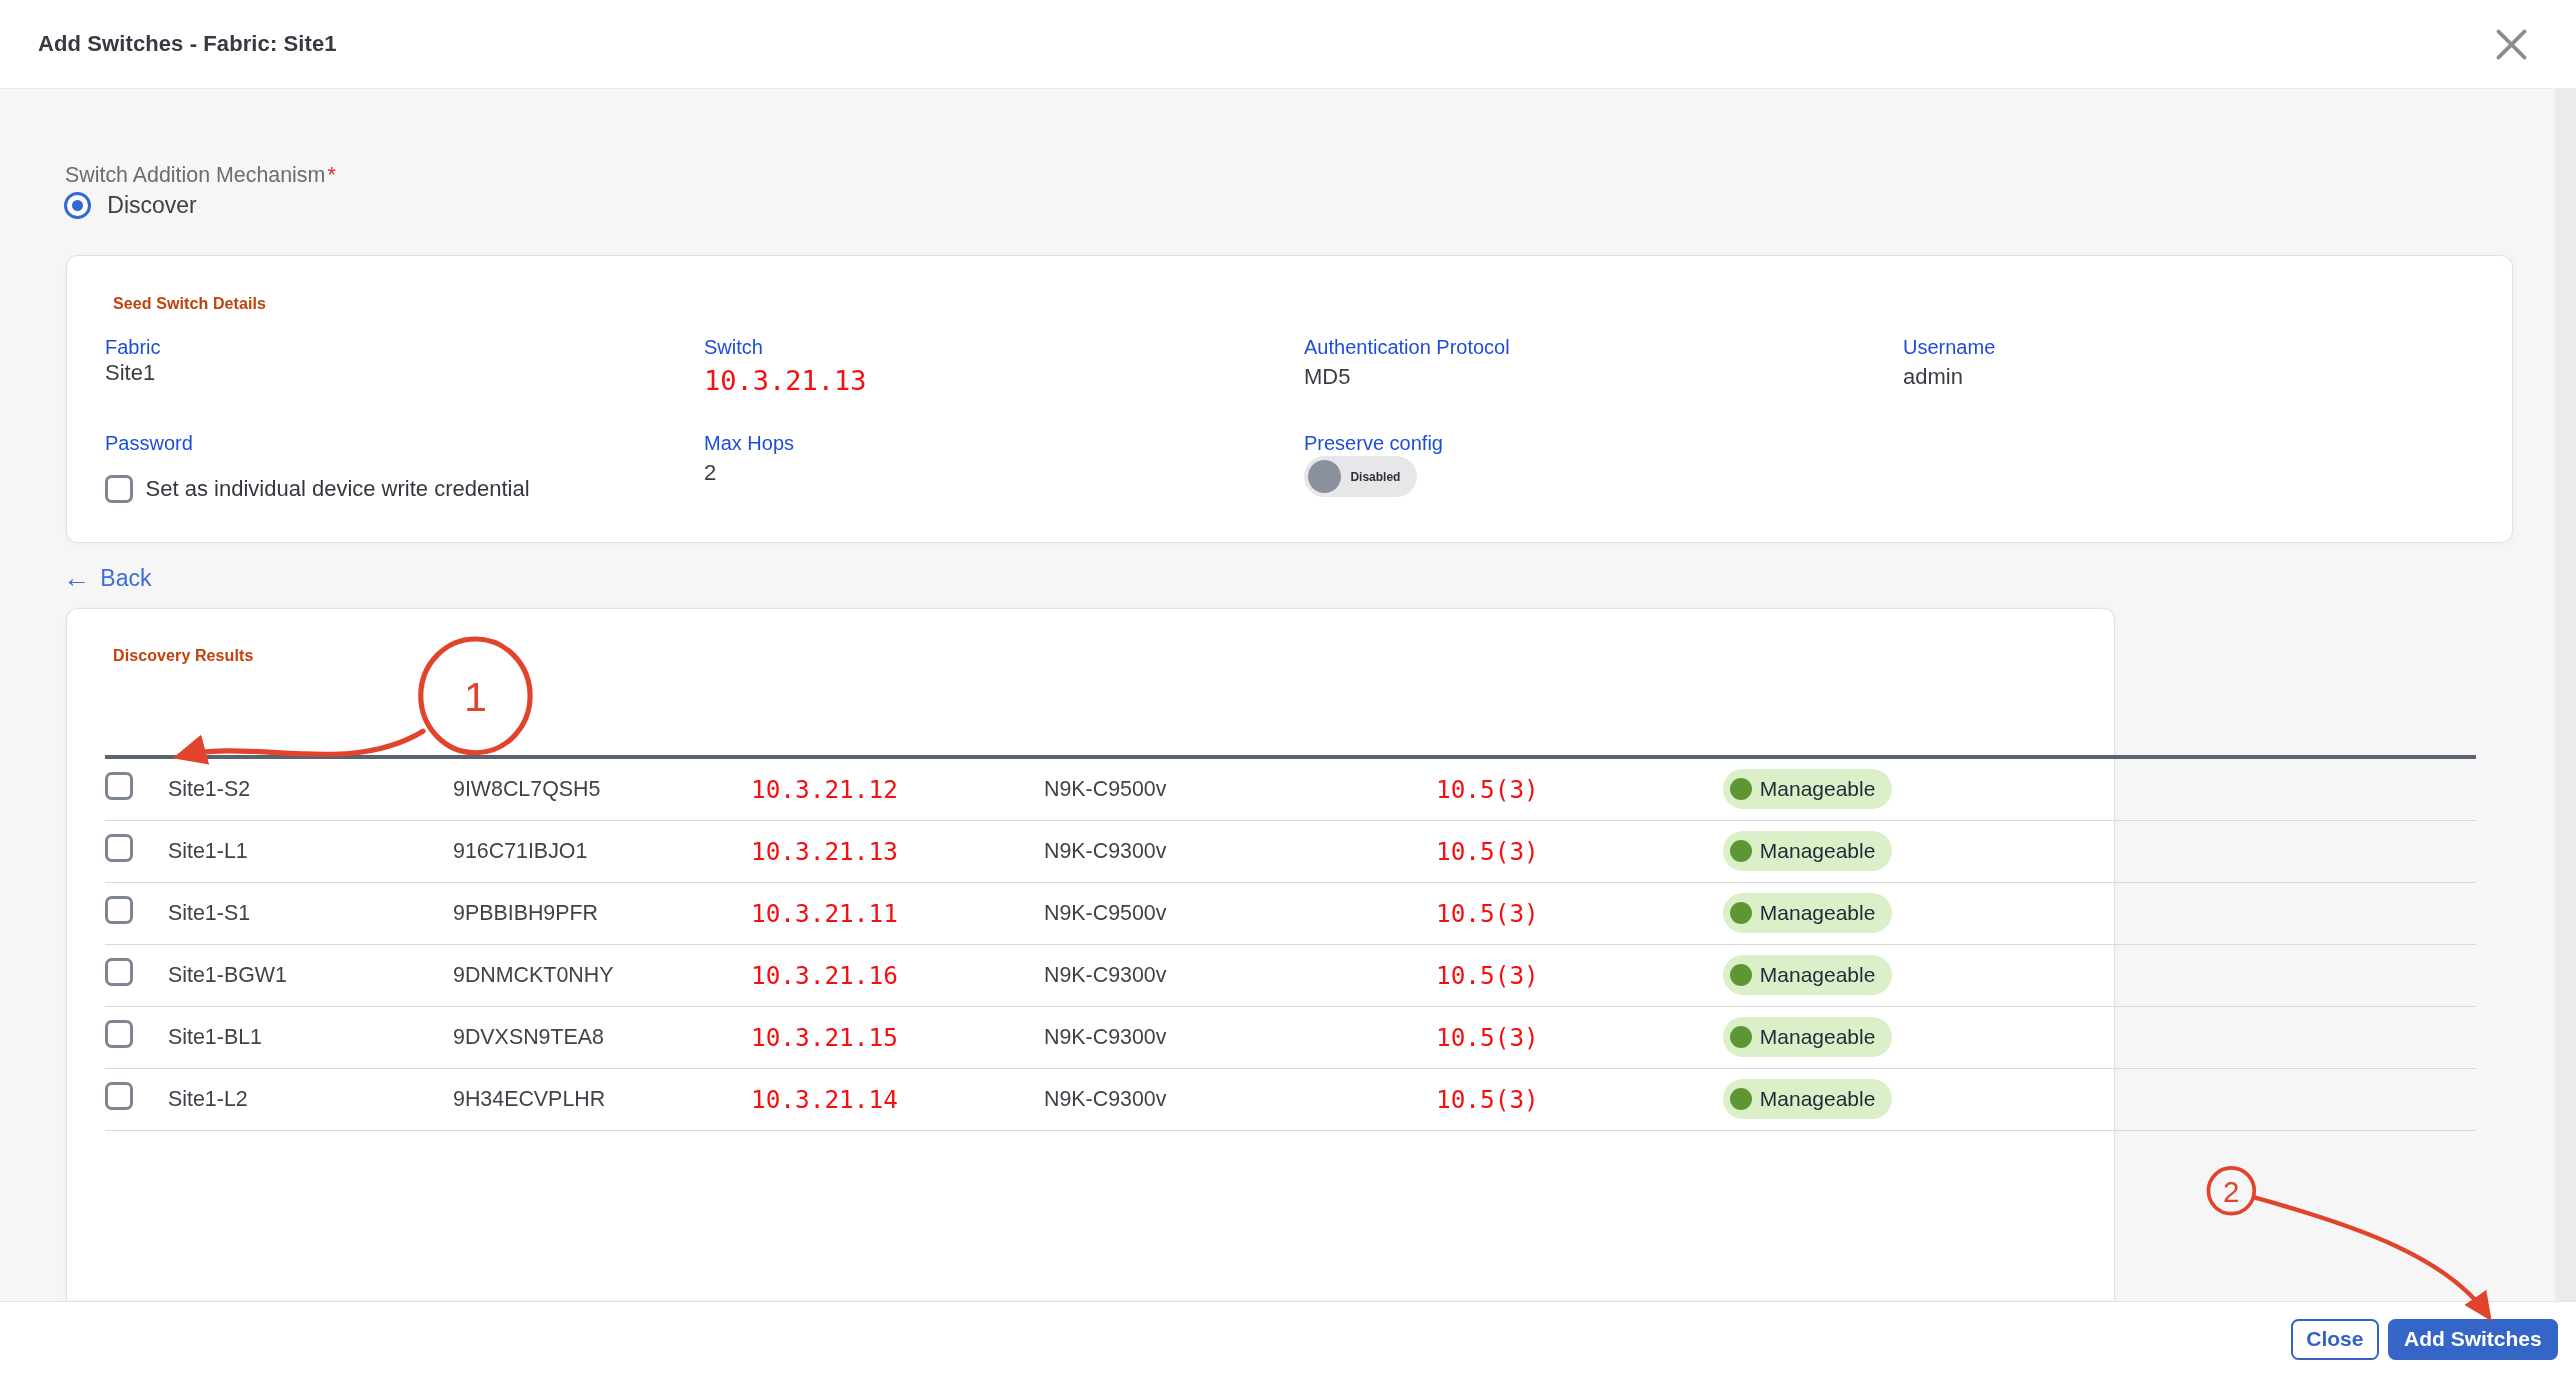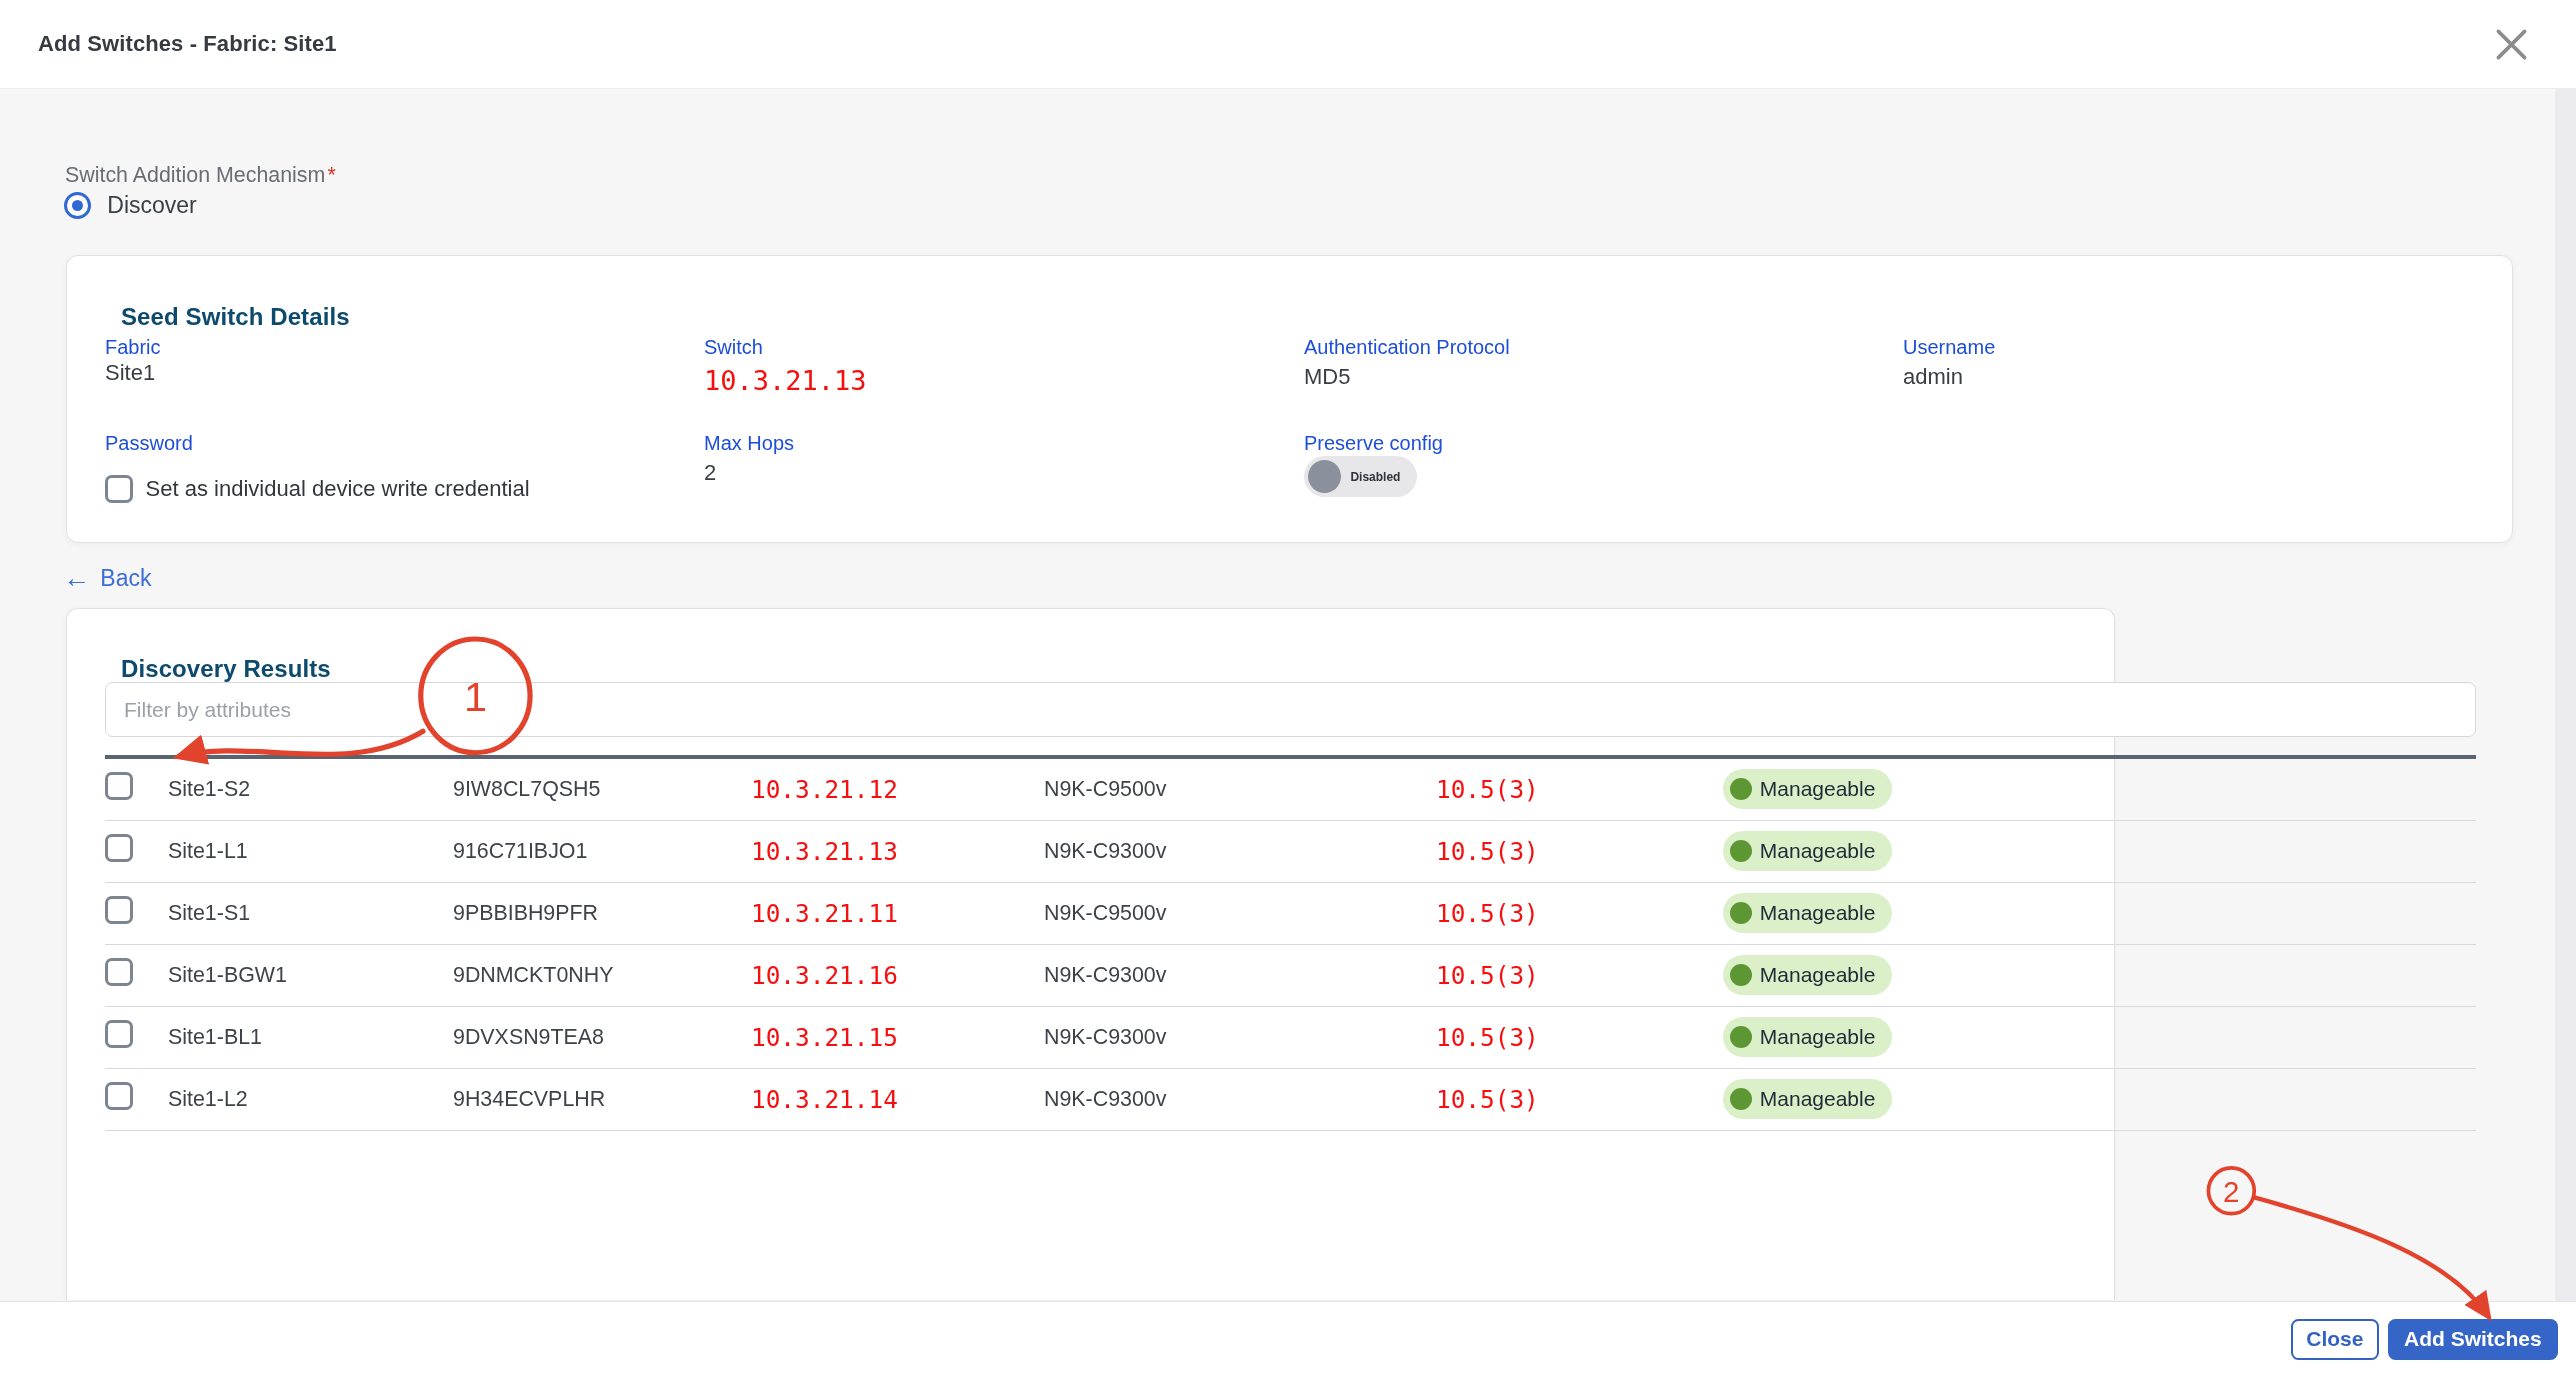--- a/index.html
+++ b/index.html
@@ -24,21 +24,21 @@
   .mech-label{position:absolute;left:65px;top:75px;font-size:21.4px;color:#696d72;}
   .mech-label .req{color:#d93025;margin-left:2.2px;}
   .radio-row{position:absolute;left:64px;top:104px;display:flex;align-items:center;cursor:pointer;}
   .radio{width:27px;height:27px;border:3.7px solid #3268d6;border-radius:50%;background:#fff;
     display:inline-flex;align-items:center;justify-content:center;box-sizing:border-box;}
   .radio::after{content:"";width:11px;height:11px;border-radius:50%;background:#3268d6;}
   .radio-label{margin-left:16.3px;font-size:23px;color:#3a3e45;}
 
   .card{position:absolute;background:#ffffff;border:1.5px solid #e1e1e5;border-radius:12px;
     box-shadow:0 1.5px 6px rgba(40,44,52,.04);box-sizing:border-box;}
-  .card h2{margin:16px;font-size:24px;font-weight:700;color:#0c4a6e;letter-spacing:0.1px;}
+  .card h2{margin:8px;font-size:16px;font-weight:700;color:#c2410c;letter-spacing:0.1px;}
 
   
   .seed-card{left:66px;top:167px;width:2447px;height:288px;}
   .seed-card h2{position:absolute;left:38px;top:31px;}
   .flabel{position:absolute;font-size:20px;color:#1d4ed8;white-space:nowrap;}
   .fvalue{position:absolute;font-size:22px;color:#3a3e44;white-space:nowrap;}
   .fvalue.red{font-size:27px;color:#f50f0f;}
   .cb-row{position:absolute;left:38px;top:219px;display:flex;align-items:center;cursor:pointer;}
   .checkbox{width:28px;height:28px;border:3px solid #7d8591;border-radius:6.7px;background:#fff;
     box-sizing:border-box;display:inline-block;flex:0 0 auto;cursor:pointer;}
@@ -144,21 +144,20 @@
     </div>
   </section>
 
   <a class="back-link">
     <span class="arrow-glyph">←</span>
     <span>Back</span>
   </a>
 
   <section class="card disc-card">
     <h2>Discovery Results</h2>
-    <input class="filter-input" type="text" placeholder="Filter by attributes" style="">
 
     <div class="dtable">
       <div class="head-rule"></div>
       <div id="table-rows">
           <div class="trow">
             <div class="cell"><span class="checkbox"></span></div>
             <div class="cell">Site1-S2</div>
             <div class="cell">9IW8CL7QSH5</div>
             <div class="cell red-mono">10.3.21.12</div>
             <div class="cell">N9K-C9500v</div>

